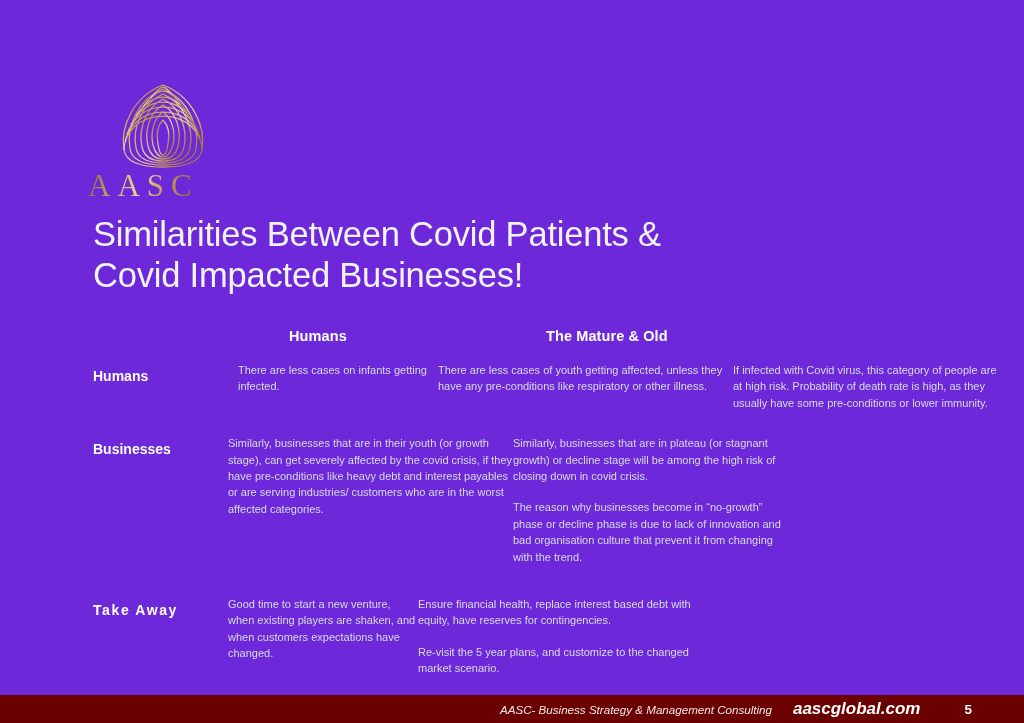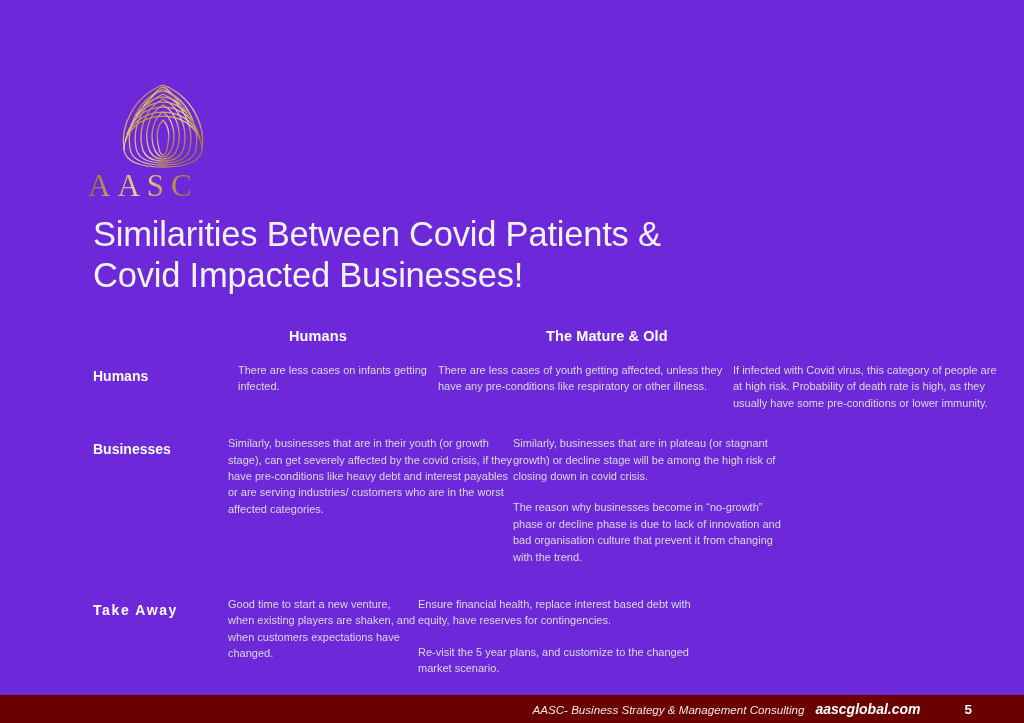--- a/index.html
+++ b/index.html
@@ -125,24 +125,24 @@
     justify-content: flex-end;
   }
   .footer-tagline {
     color: #f0e8e8;
     font-size: 11.6px;
     font-style: italic;
     white-space: nowrap;
   }
   .footer-site {
     color: #ffffff;
-    font-size: 14px;
+    font-size: 17px;
     font-style: italic;
     font-weight: bold;
-    margin-left: 11px;
+    margin-left: 21px;
     white-space: nowrap;
   }
   .footer-page {
     color: #ffffff;
     font-size: 13.5px;
     font-weight: bold;
     margin-left: 44px;
     margin-right: 52px;
     white-space: nowrap;
   }

